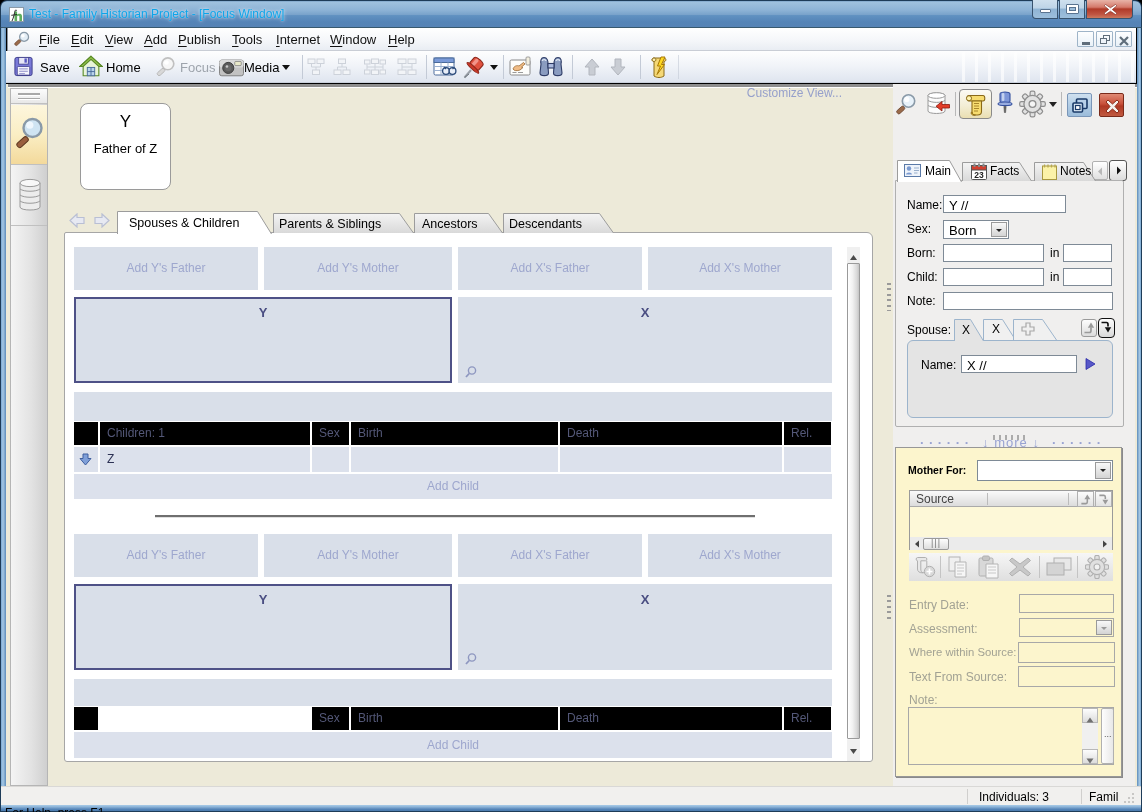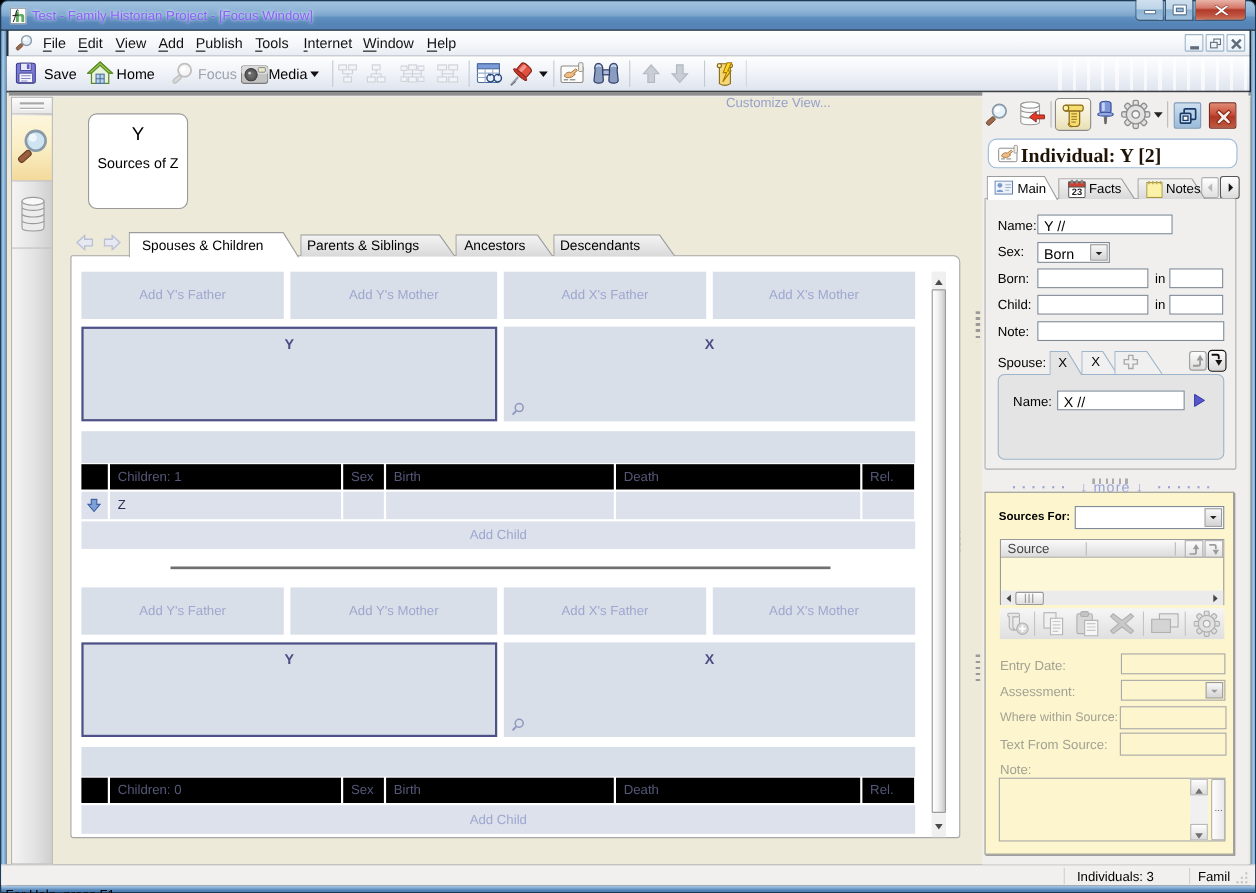--- a/index.html
+++ b/index.html
@@ -14,21 +14,21 @@
   border-top:1px solid #1e3c58; border-left:1px solid #1e3c58; border-right:1px solid #1e3c58; border-bottom:1px solid #38586e; }
 #frame-left { left:0; top:28px; width:6px; height:777px; border-left:1px solid #1e3c58;
   background:linear-gradient(90deg,#79a8d2 0%,#a6c8e4 40%,#5d8cba 100%); }
 #frame-right { left:1137px; top:28px; width:5px; height:777px; border-right:1px solid #1e3c58;
   background:linear-gradient(90deg,#5d8cba 0%,#a6c8e4 60%,#79a8d2 100%); }
 #frame-bottom { left:0; top:805px; width:1142px; height:7px; border:1px solid #1e3c58; border-top:none;
   background:linear-gradient(180deg,#a9cce8 0%,#8db4d8 30%,#5585b8 70%,#4a7aae 100%); }
 
 
 #appicon { left:9px; top:7px; width:15px; height:15px; background:#fff; border:1px solid #8a9aa8; }
-#title { left:29px; top:7px; font-size:12px; color:#8b5cf6; text-shadow:0 0 4px rgba(230,242,252,0.9), 0 0 2px rgba(230,242,252,0.7); }
+#title { left:29px; top:7px; font-size:12px; color:#0ea5e9; text-shadow:0 0 4px rgba(230,242,252,0.9), 0 0 2px rgba(230,242,252,0.7); }
 
 
 .winbtn { top:0px; height:19px; border:1px solid #38536e; border-top:none; }
 #btn-min { left:1032px; width:26px; border-bottom-left-radius:4px;
   background:linear-gradient(180deg,#cfe0ee 0%,#bed4e7 45%,#8fb4d4 50%,#9dbfdc 100%); }
 #btn-max { left:1059px; width:26px;
   background:linear-gradient(180deg,#cfe0ee 0%,#bed4e7 45%,#8fb4d4 50%,#9dbfdc 100%); }
 #btn-close { left:1086px; width:47px; border-bottom-right-radius:4px;
   background:linear-gradient(180deg,#e8b4a8 0%,#d4796a 40%,#b03a28 50%,#c05542 80%,#cc7a5e 100%); }
 
@@ -57,21 +57,21 @@
 
 
 #sidebar { position:absolute; left:4px; top:4px; width:38px; height:698px;
   background:linear-gradient(90deg,#f4f4f4 0%,#e3e3e3 55%,#cfcfcf 100%); border:1px solid #b5b5b5; }
 #sidegrip { position:absolute; left:0px; top:0px; width:36px; height:15px; border-bottom:1px solid #c0c0c0;
   background:linear-gradient(180deg,#fcfcfc,#e8e8e8); }
 #sidemag { position:absolute; left:0px; top:16px; width:36px; height:60px;
   background:linear-gradient(180deg,#fdf6dd 0%,#faeec4 50%,#f3d99b 100%); border-bottom:1px solid #c0c0c0; }
 #sidedb { position:absolute; left:0px; top:77px; width:36px; height:60px; border-bottom:1px solid #c0c0c0; }
 
-#customize { position:absolute; left:654px; top:2px; width:214px; text-align:left; font-size:12px; color:#96a0cb; }
+#customize { position:absolute; left:622px; top:2px; width:214px; text-align:right; font-size:12px; color:#96a0cb; }
 
 
 #personbox { position:absolute; left:74px; top:19px; width:91px; height:87px; background:#fff;
   border:1px solid #9a9a9a; border-radius:8px; text-align:center; }
 #personbox .py { font-size:17px; color:#000; margin-top:8px; }
 #personbox .pf { font-size:13px; color:#000; margin-top:9px; }
 
 
 #tabrow { position:absolute; left:58px; top:127px; width:820px; height:23px; z-index:10; }
 
@@ -332,21 +332,21 @@
         </svg>
       </div>
     </div>
 
     <div class="abs" style="left:881px; top:199px; width:4px; height:28px; background:repeating-linear-gradient(180deg,#9a9a9a 0 2px,transparent 2px 5.5px);"></div>
     <div class="abs" style="left:881px; top:511px; width:4px; height:27px; background:repeating-linear-gradient(180deg,#9a9a9a 0 2px,transparent 2px 5.5px);"></div>
     <div class="abs" style="left:863px; top:399px; width:4px; height:21px; background:repeating-linear-gradient(180deg,#9a9a9a 0 2px,transparent 2px 5.5px);"></div>
     <div id="customize">Customize View...</div>
     <div id="personbox">
         <div class="py">Y</div>
-        <div class="pf">Sources of Z</div>
+        <div class="pf">Father of Z</div>
       </div>
 
     <div id="tabrow">
       <svg class="abs" style="left:4px;top:2px;" width="18" height="15" viewBox="0 0 18 15">
           <path d="M9 1 L2 7.5 L9 14 L9 10.5 L16 10.5 L16 4.5 L9 4.5 Z" fill="#e7e9f2" stroke="#b9bfd4" stroke-width="1.2"></path>
         </svg>
       <svg class="abs" style="left:29px;top:2px;" width="18" height="15" viewBox="0 0 18 15">
           <path d="M9 1 L16 7.5 L9 14 L9 10.5 L2 10.5 L2 4.5 L9 4.5 Z" fill="#e7e9f2" stroke="#b9bfd4" stroke-width="1.2"></path>
         </svg>
       <svg class="abs" style="left:209px; top:2px; z-index:2;" width="141" height="20" viewBox="0 0 141 20">
@@ -427,21 +427,20 @@
           <div class="bigname" style="margin-top:8px;">X</div>
         <svg class="abs" style="left:6px; top:68px;" width="14" height="14" viewBox="0 0 14 14">
             <circle cx="8" cy="5.5" r="3.6" fill="none" stroke="#8e97c0" stroke-width="1.4"></circle>
             <line x1="5.2" y1="8.5" x2="2" y2="12" stroke="#8e97c0" stroke-width="1.8"></line>
           </svg>
       </div>
 
       <div class="bluebox" style="left:9px; top:446px; width:758px; height:27px;"></div>
 
       <div class="thead" style="left:9px;   top:474px; width:24px;  height:23px;"></div>
-      <div class="thead" style="left:35px;  top:474px; width:210px; height:23px; padding:4px 0 0 7px;">Children: 0</div>
       <div class="thead" style="left:247px; top:474px; width:37px;  height:23px; padding:4px 0 0 7px;">Sex</div>
       <div class="thead" style="left:286px; top:474px; width:207px; height:23px; padding:4px 0 0 7px;">Birth</div>
       <div class="thead" style="left:495px; top:474px; width:222px; height:23px; padding:4px 0 0 7px;">Death</div>
       <div class="thead" style="left:719px; top:474px; width:47px;  height:23px; padding:4px 0 0 7px;">Rel.</div>
 
       <div class="addchild" style="left:9px; top:499px; width:758px; height:26px; line-height:26px;">Add Child</div>
 
       <div class="vscroll" style="left:782px; top:14px; width:13px; height:514px; background:#f4f4f4;">
         <div class="abs" style="left:0; top:0; width:13px; height:16px; background:#f0f0f0; text-align:center;"><svg width="9" height="7" viewBox="0 0 9 7" style="margin-top:4px;">
               <path d="M4.5 1 L8 6 L1 6 Z" fill="#4a4a4a"></path>
@@ -507,29 +506,20 @@
           <rect x="3.5" y="7.5" width="4.5" height="4" fill="#fff" stroke="#1a3a68" stroke-width="1.2"></rect>
         </svg>
       </div>
       <div class="abs" style="left:206px; top:5px; width:25px; height:24px; border:1px solid #7a2a1a; border-radius:2px; background:linear-gradient(180deg,#e08a74 0%,#c8503a 45%,#b03824 55%,#c05a40 100%);">
         <svg style="margin:4.5px 0 0 4.5px;" width="15" height="15" viewBox="0 0 15 15">
           <path d="M3 1 L7.5 5 L12 1 L14 3 L10 7.5 L14 12 L12 14 L7.5 10 L3 14 L1 12 L5 7.5 L1 3 Z" fill="#f4f0ec" stroke="#8a2a18" stroke-width="1"></path>
         </svg>
       </div>
     </div>
 
-    <div id="rp-header">
-      <svg class="abs" style="left:8px;top:4px;" width="21" height="18" viewBox="0 0 24 20">
-        <rect x="1" y="4" width="19" height="14" rx="1.5" fill="#fdfdfb" stroke="#8a8a8a"></rect>
-        <rect x="17" y="1" width="3.5" height="8" rx="1" fill="#f3efdf" stroke="#8a8a8a" stroke-width="0.8"></rect>
-        <path d="M4 12 C5 9 8 8 10 9 L14 6 L15.5 7.5 L12 10.5 L13.5 11 L11 13 C8 14 5 14 4 12 Z" fill="#f0bc86" stroke="#9a6a34" stroke-width="0.8"></path>
-        <path d="M3.5 15 h4 M9 15 h5" stroke="#9a9a9a" stroke-width="1.2"></path>
-      </svg>
-      <div class="htext">Individual: Y [2]</div>
-    </div>
 
     <div class="rp-tab" style="left:69px; top:78px; width:70px; height:19px; z-index:2;">
       <svg class="abs" style="left:0;top:0;" width="70" height="19" viewBox="0 0 70 19">
           <path d="M0.5 19 V0.5 H57.5 L69.5 19" fill="url(#tg)" stroke="#9c9c9c"></path>
         </svg>
       <svg class="abs" style="left:9px;top:1px;" width="16" height="17" viewBox="0 0 16 17">
           <rect x="0.5" y="2.5" width="15" height="14" rx="1" fill="#fff" stroke="#555"></rect>
           <rect x="0.5" y="2.5" width="15" height="4.5" fill="#d04030" stroke="#555"></rect>
           <rect x="2.5" y="0.5" width="2" height="3.5" fill="#888"></rect>
           <rect x="7" y="0.5" width="2" height="3.5" fill="#888"></rect>
@@ -624,21 +614,21 @@
         <svg class="abs" style="left:177px; top:17px;" width="11" height="12" viewBox="0 0 11 12">
             <path d="M1 0.5 L10 6 L1 11.5 Z" fill="#5858c8" stroke="#2828a8" stroke-width="0.8"></path>
           </svg>
         <div class="lav" style="position:absolute; left:0; top:50px; width:206px; text-align:center; font-size:13px; font-weight:bold; letter-spacing:1px;">· · · · · · &nbsp;<span style="font-weight:normal;">↓ more ↓</span>&nbsp; · · · · · ·</div>
       </div>
     </div>
 
     <div class="abs" style="left:100px; top:351px; width:34px; height:5px; background:repeating-linear-gradient(90deg,#9a9a9a 0 2px,transparent 2px 6px); opacity:0.8;"></div>
 
     <div id="sources">
-      <div style="position:absolute; left:12px; top:16px; font-size:10.5px; font-weight:bold; color:#000;">Sources For:</div>
+      <div style="position:absolute; left:12px; top:16px; font-size:10.5px; font-weight:bold; color:#000;">Mother For:</div>
       <div class="finput" style="left:81px; top:12px; width:136px; height:21px;">
         <div class="combtn" style="right:1px;"></div>
       </div>
 
       <div class="abs" style="left:13px; top:42px; width:204px; height:60px; border:1px solid #9a9a9a; background:#fdf8d8;">
         <div class="abs" style="left:0; top:0; width:202px; height:16px; background:linear-gradient(180deg,#fafafa,#dcdcdc); border-bottom:1px solid #aaa; font-size:12px; color:#444;">
           <span style="position:absolute; left:6px; top:1px;">Source</span>
           <div class="abs" style="left:77px; top:2px; width:1px; height:12px; background:#bbb;"></div>
           <div class="abs" style="left:158px; top:2px; width:1px; height:12px; background:#bbb;"></div>
           <div class="abs" style="left:167px; top:0px; width:17px; height:16px; border:1px solid #b0b0b0; background:linear-gradient(180deg,#fcfcfc,#e2e2e2);"><svg width="11" height="11" viewBox="0 0 12 12" style="margin:2px 0 0 2px;">

